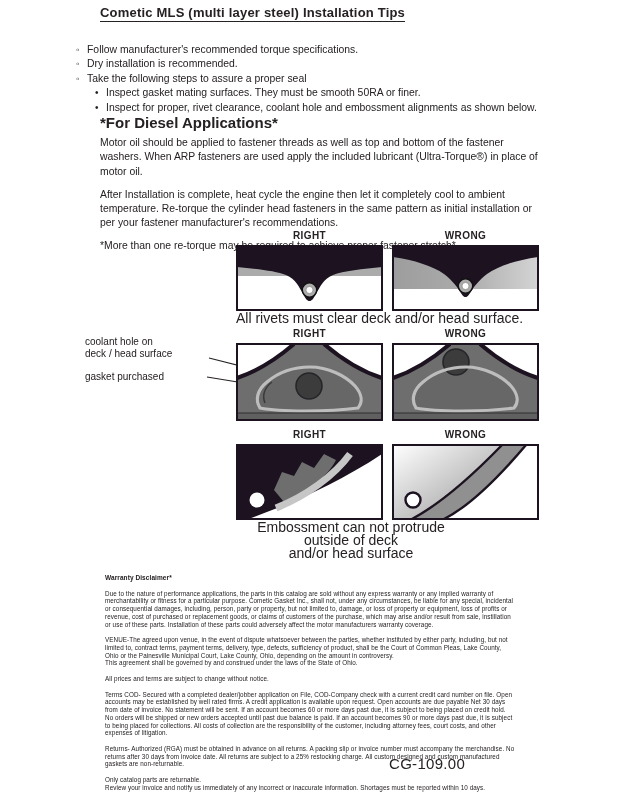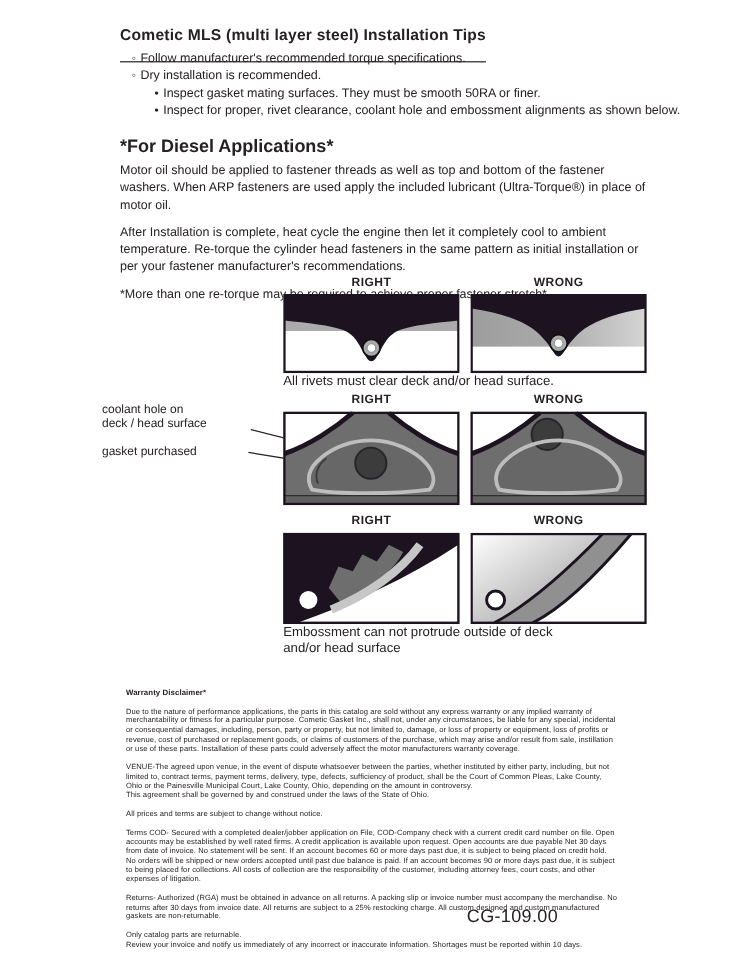--- a/index.html
+++ b/index.html
@@ -1,39 +1,39 @@
 <!DOCTYPE html>
 <html><head>
 <meta charset="utf-8">
 <style>
   html,body { margin:0; padding:0; background:#ffffff; }
   .page {
     position:relative; width:618px; height:800px; background:#ffffff;
     font-family:"Liberation Sans", sans-serif; color:#262123; overflow:hidden;
   }
   .title {
-    position:absolute; left:100px; top:21px;
+    position:absolute; left:100px; top:5px;
     font-size:13px; font-weight:bold; letter-spacing:.2px;
-    border-bottom:1.8px solid #262123; padding-bottom:15px;
+    border-bottom:1.8px solid #262123; padding-bottom:1px;
   }
-  .bullets { position:absolute; left:106px; top:43px; width:470px; font-size:10.4px; line-height:14.4px;text-align:center; }
+  .bullets { position:absolute; left:76px; top:43px; width:470px; font-size:10.4px; line-height:14.4px; }
   .bullet { display:flex; }
   .bullet .marker { width:11px; flex:0 0 11px; }
   .bullet.main .marker::before { content:"◦"; font-size:10px; }
   .bullet.sub { margin-left:19px; }
   .bullet.sub .marker::before { content:"•"; font-size:10px; }
 
   .diesel { position:absolute; left:100px; top:116px; width:448px; font-size:10.4px; line-height:14.2px; }
   .diesel .d-head { font-size:15px; font-weight:bold; margin:0 0 6px 0; }
   .diesel p { margin:0 0 9px 0; }
 
   .rw-label { position:absolute; width:147px; text-align:center; font-size:10px; font-weight:bold; letter-spacing:.4px; }
   .panel { position:absolute; width:147px; }
   .panel svg { display:block; }
-  .caption { position:absolute; font-size:11px; line-height:13px; white-space:pre-line; }
+  .caption { position:absolute; font-size:14px; line-height:13px; white-space:pre-line;text-align:center; }
 
   .side-label { position:absolute; text-align:left; font-size:10px; line-height:11.6px; white-space:pre-line; }
   .leader-svg { position:absolute; left:205px; top:350px; width:112px; height:46px; pointer-events:none; }
 
   .warranty { position:absolute; left:105px; top:574px; width:410px; font-size:6.3px; line-height:7.7px; letter-spacing:.08px; }
   .warranty .w-head { font-weight:bold; margin:0 0 8px 0; font-size:6.5px; }
   .warranty p { margin:0 0 8px 0; white-space:pre-line; }
 
   .footer-code { position:absolute; left:389px; top:755px; font-size:15px; letter-spacing:.3px; }
 </style>
@@ -45,20 +45,24 @@
   <div class="title">Cometic MLS (multi layer steel) Installation Tips</div>
 
   <div class="bullets">
     <div class="bullet main">
         <span class="marker"></span>
         <span>Follow manufacturer's recommended torque specifications.</span>
       </div>
     <div class="bullet main">
         <span class="marker"></span>
         <span>Dry installation is recommended.</span>
+      </div>
+    <div class="bullet main">
+        <span class="marker"></span>
+        <span>Take the following steps to assure a proper seal</span>
       </div>
     <div class="bullet sub">
         <span class="marker"></span>
         <span>Inspect gasket mating surfaces.  They must be smooth 50RA or finer.</span>
       </div>
     <div class="bullet sub">
         <span class="marker"></span>
         <span>Inspect for proper, rivet clearance, coolant hole and embossment alignments as shown below.</span>
       </div>
   </div>

